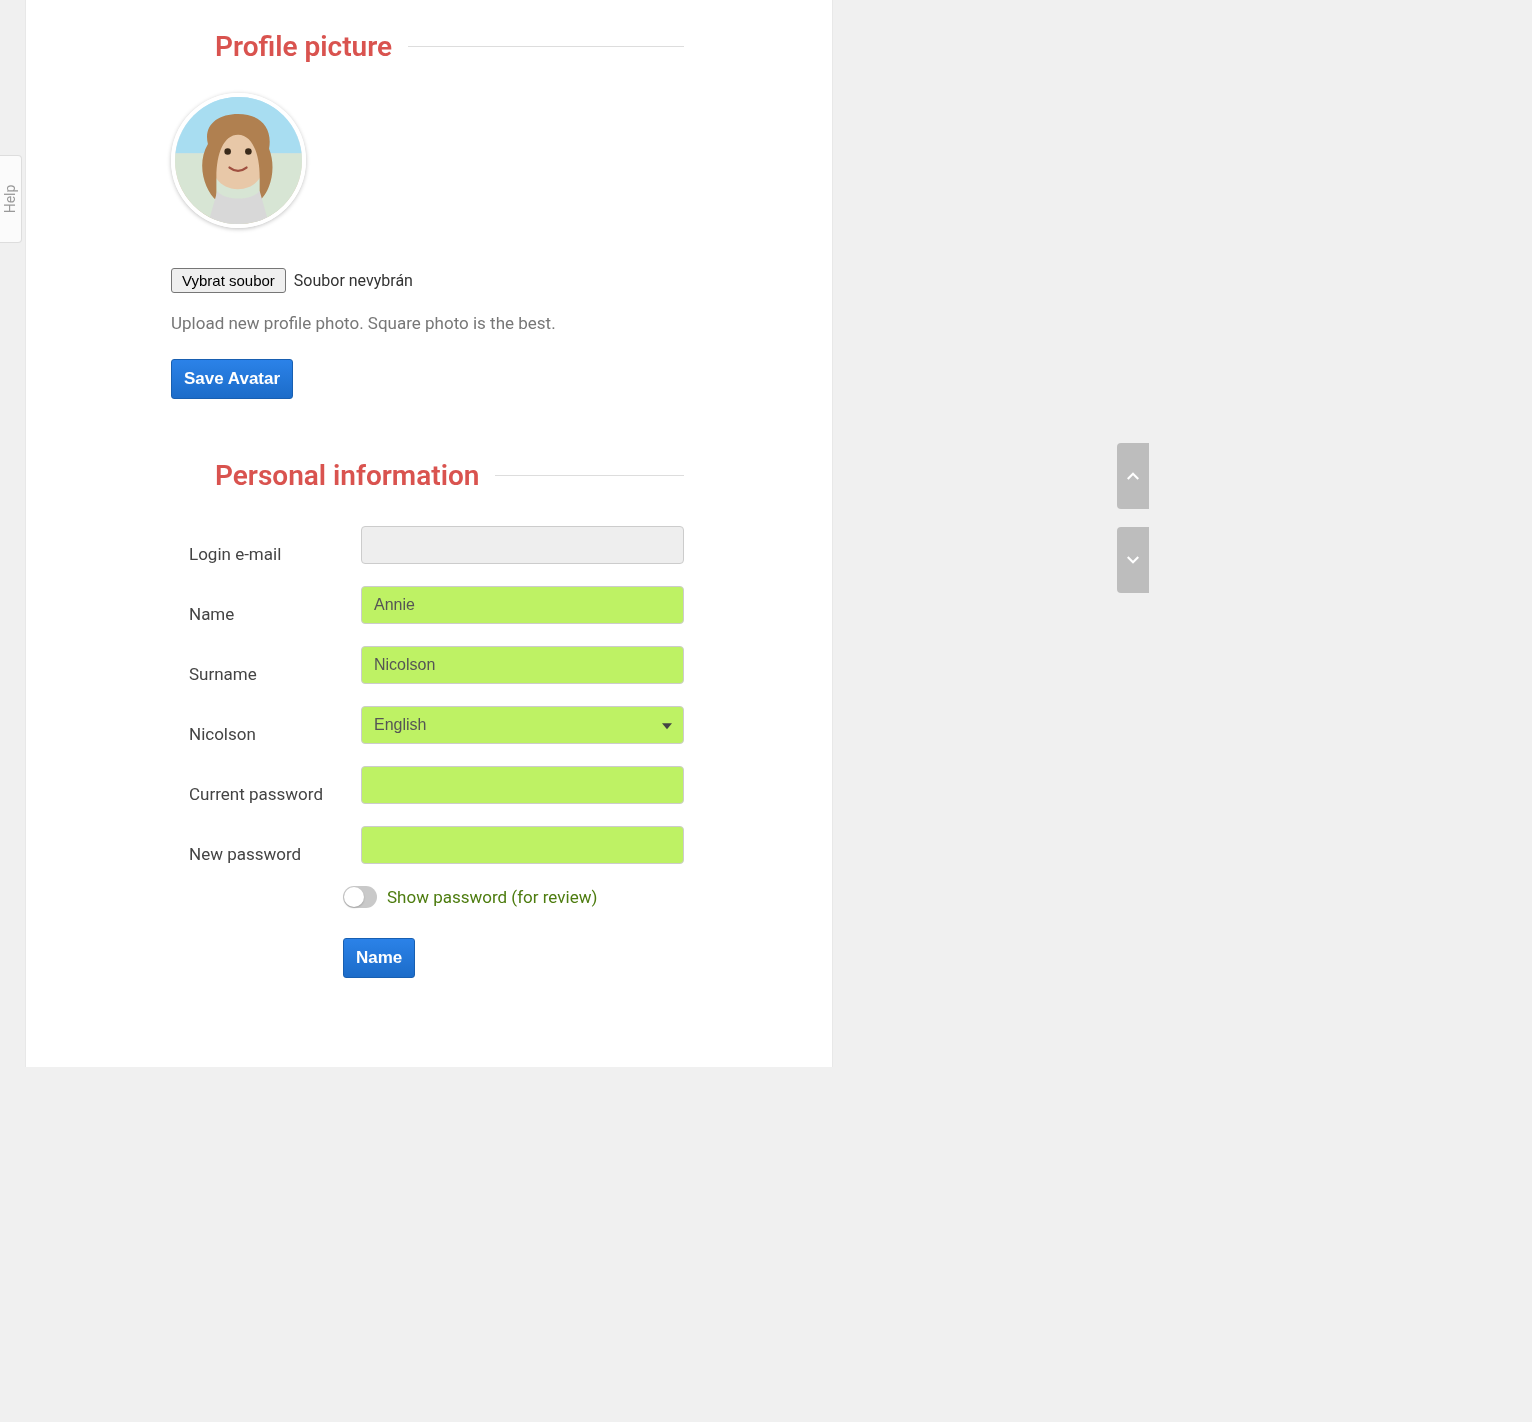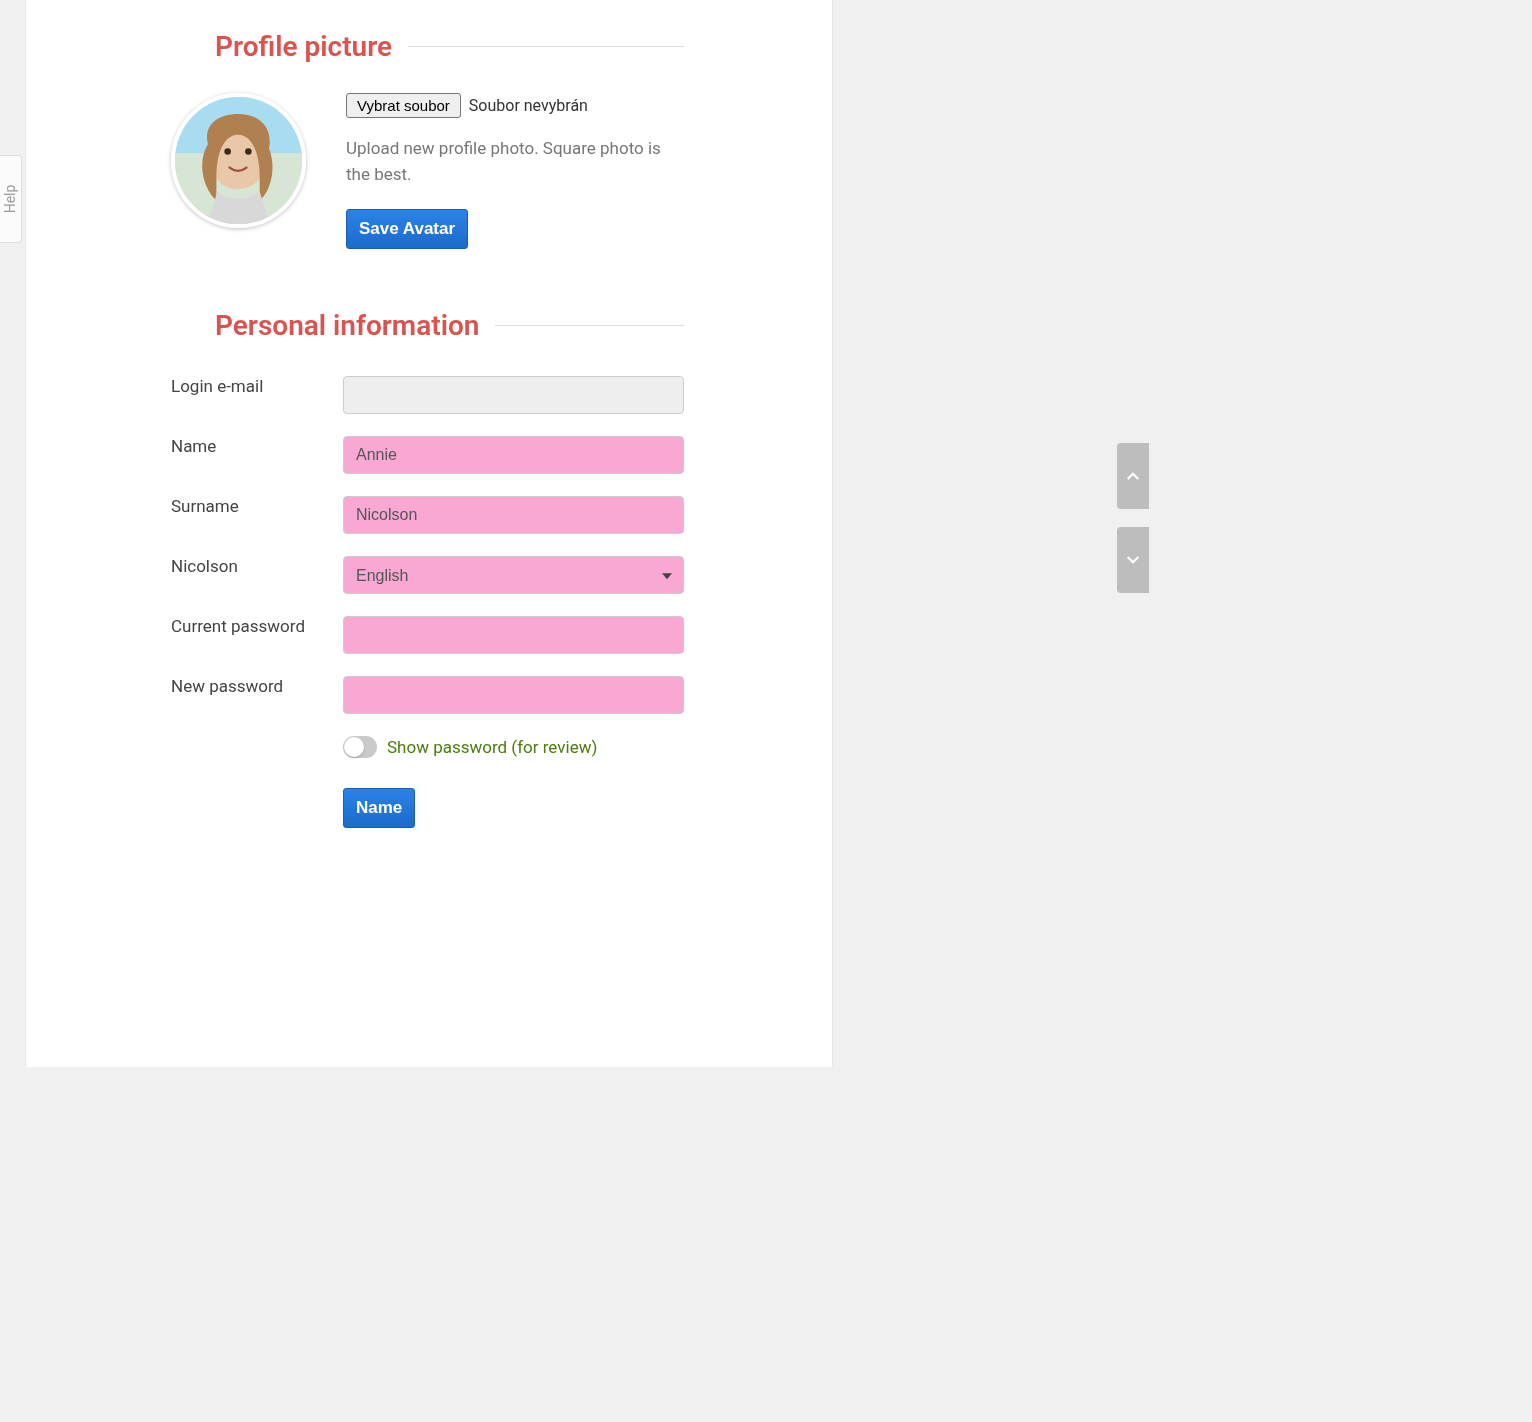--- a/index.html
+++ b/index.html
@@ -42,20 +42,21 @@
     .section-rule {
       flex: 1;
       height: 1px;
       background: #ddd;
     }
     .avatar-row {
       display: flex;
       gap: 40px;
       align-items: flex-start;
       margin-bottom: 60px;
+      flex-direction: column;
     }
     .avatar {
       width: 135px;
       height: 135px;
       border-radius: 50%;
       border: 4px solid #fff;
       box-shadow: 0 1px 4px rgba(0,0,0,0.25);
       overflow: hidden;
       flex-shrink: 0;
       background: linear-gradient(180deg, #aee0f5 0%, #d6eef8 25%, #e8dacb 55%, #cbbea8 100%);
@@ -97,37 +98,38 @@
       font-size: 17px;
       font-weight: 600;
       border: 1px solid #185fb1;
       border-radius: 3px;
       padding: 9px 12px;
       cursor: pointer;
     }
     .section-header.second { margin-top: 10px; margin-bottom: 34px; }
     .form-row {
       display: flex;
-      align-items: flex-start;
+      align-items: flex-end;
       margin-bottom: 22px;
+      margin-left: 18px;
     }
     .form-label {
       width: 172px;
       font-size: 17px;
       color: #444;
       flex-shrink: 0;
     }
     .form-control-wrap { flex: 1; }
     .form-control {
       width: 100%;
       height: 38px;
       padding: 6px 12px;
       font-size: 16px;
       color: #555;
-      background: #f9a8d4;
+      background: #bef264;
       border: 1px solid #ccc;
       border-radius: 4px;
     }
     .form-control[readonly] {
       background: #eeeeee;
       cursor: not-allowed;
     }
     select.form-control {
       appearance: none;
       background-image: none;

